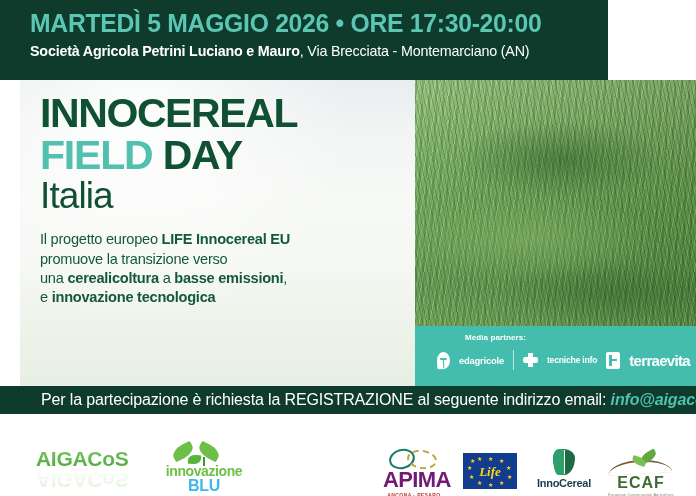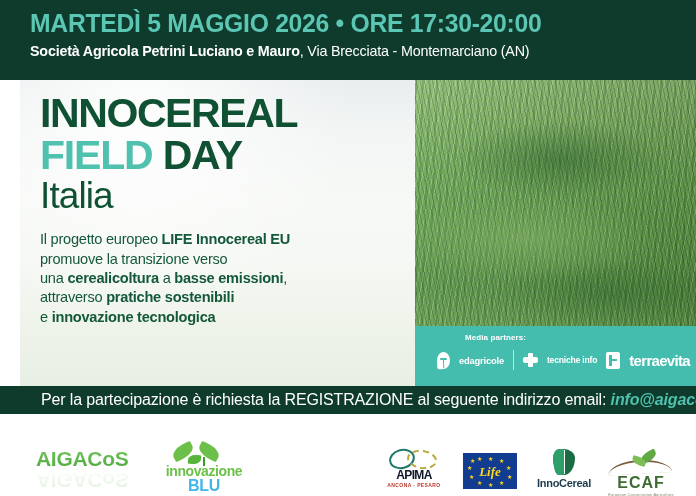--- a/index.html
+++ b/index.html
@@ -11,21 +11,21 @@
   }
   .poster{
     position:relative;
     width:696px;height:496px;
     background:#ffffff;
     overflow:hidden;
   }
 
   
   .header{
-    position:absolute;left:0;top:0;width:696px;height:80px;
+    position:absolute;left:0;top:0;width:608px;height:80px;
     background:#0e3b2c;
     box-sizing:border-box;
     padding:10px 22px 0 30px;
   }
   .header-date{
     color:#5ac6b3;
     font-size:25.5px;
     font-weight:bold;
     letter-spacing:-0.3px;
     white-space:nowrap;
@@ -226,21 +226,21 @@
   .apima{position:absolute;left:383px;top:14px;width:62px;text-align:center;}
   .apima-mark{height:22px;position:relative;}
   .ring{
     position:absolute;left:6px;top:2px;width:22px;height:16px;border:2.6px solid #1f7a6a;
     border-radius:50%;transform:rotate(-14deg);
   }
   .ring2{
     position:absolute;left:24px;top:3px;width:26px;height:15px;
     border:2px dashed #b9a93a;border-radius:50%;transform:rotate(8deg);
   }
-  .apima .nm{font-size:12px;font-weight:bold;color:#0f172a;letter-spacing:-0.6px;line-height:1;}
+  .apima .nm{font-size:22px;font-weight:bold;color:#701a75;letter-spacing:-0.6px;line-height:1;}
   .apima .sub{font-size:5px;font-weight:bold;color:#c0392b;letter-spacing:.4px;margin-top:1px;}
 
   .lifeu{position:absolute;left:463px;top:20px;width:54px;height:36px;background:#123c8f;position:absolute;}
   .lifeu .stars{position:absolute;inset:0;}
   .lifeu .stars span{
     position:absolute;color:#ffd617;font-size:6px;line-height:6px;
   }
   .lifeu .life{
     position:absolute;left:0;right:0;top:11px;text-align:center;
     color:#ffd617;font-size:13px;font-style:italic;font-family:"Liberation Serif",serif;
@@ -295,21 +295,20 @@
     <div class="left-panel">
       <div class="left-inner">
         <div class="t1">INNOCEREAL</div>
         <div class="t2"><span class="field">FIELD</span> <span class="day">DAY</span></div>
         <div class="t3">Italia</div>
 
         <div class="desc">
           <div><span>Il progetto europeo </span><b>LIFE Innocereal EU</b></div>
           <div>promuove la transizione verso</div>
           <div><span>una </span><b>cerealicoltura</b><span> a </span><b>basse emissioni</b><span>,</span></div>
-          <div><span>attraverso </span><b>pratiche sostenibili</b></div>
           <div><span>e </span><b>innovazione tecnologica</b></div>
         </div>
       </div>
     </div>
 
     <div class="img-panel">
       <div class="field-img"></div>
 
       <div class="media-strip">
         <div class="media-label">Media partners:</div>

